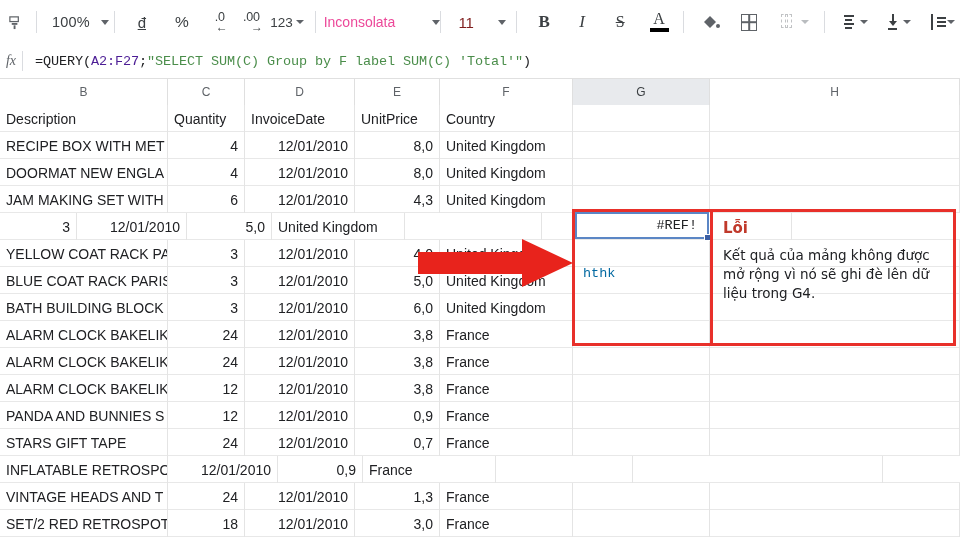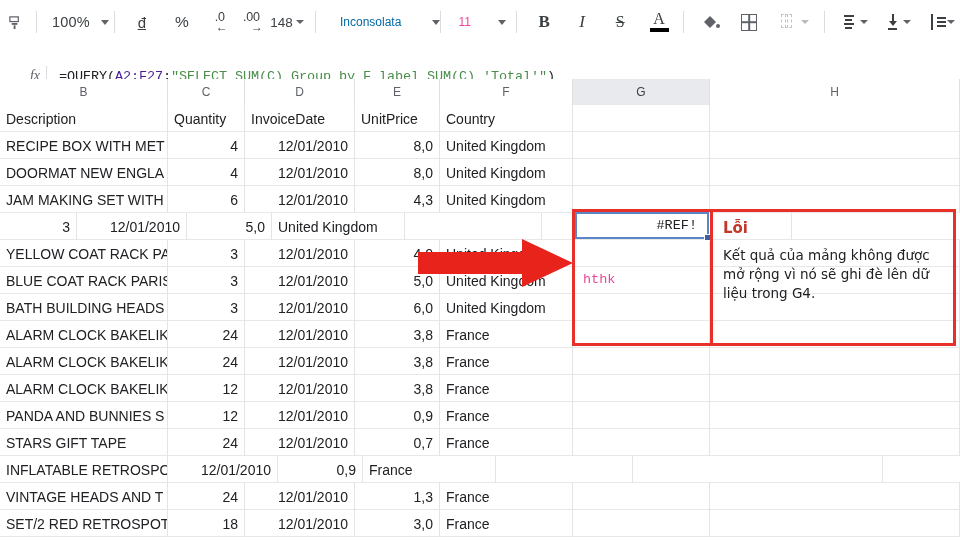--- a/index.html
+++ b/index.html
@@ -47,24 +47,24 @@
   .tb-pct { font-size: 15.5px; color: #3c4043; }
   .dec-ico { position: relative; width: 24px; height: 22px; color:#3c4043; }
   .dec-ico .num {
     position: absolute; left: 1px; top: -1px; font-size: 12.5px; letter-spacing: -.3px;
   }
   .dec-ico .arw { position: absolute; font-size: 12px; line-height: 1; }
   .dec-ico .arw.l { left: 2px; bottom: 0px; }
   .dec-ico .arw.r { left: 9px; bottom: 0px; }
   .tb-123 { font-size: 13.5px; color: #3c4043; display:flex; align-items:center;}
   .tb-font {
-    font-size: 12px; color: #0369a1; padding-left: 10px;
-    min-width: 104px; text-align: center;
-  }
-  .tb-size { font-size: 12px; color: #ec4899; padding-left: 12px; min-width: 28px; text-align:left;}
+    font-size: 14px; color: #ec4899; padding-left: 10px;
+    min-width: 104px; text-align: left;
+  }
+  .tb-size { font-size: 15px; color: #7f1d1d; padding-left: 12px; min-width: 28px; text-align:left;}
   .tb-bold { font-family: "Liberation Serif", serif; font-weight: bold; font-size: 17px; color: #3c4043; }
   .tb-ital { font-family: "Liberation Serif", serif; font-style: italic; font-size: 17px; color: #3c4043; }
   .tb-strike { font-size: 16px; color: #3c4043; text-decoration: line-through; font-family:"Liberation Serif",serif;}
   .tb-textcolor { position: relative; width: 20px; height: 24px; }
   .tb-textcolor .letter {
     font-family: "Liberation Serif", serif; font-size: 16px; color: #3c4043;
     position: absolute; left: 3px; top: 0px; line-height: 17px;
   }
   .tb-textcolor .bar {
     position: absolute; left: 0px; bottom: 2px; width: 19px; height: 4px; background: #000;
@@ -88,24 +88,23 @@
   .valign-ico .base { position:absolute; left:0; bottom:0; width:100%; height:2px; background:#3c4043;}
   .wrap-ico { width: 17px; height: 16px; position: relative; }
   .wrap-ico .lft { position:absolute; left:0; top:0; width:2px; height:100%; background:#3c4043;}
   .wrap-ico .ln { position:absolute; left:6px; width:9px; height:2px; background:#3c4043;}
   .wrap-ico .ln.t { top:3px;} .wrap-ico .ln.b{ top:11px;}
   .wrap-ico .mid { position:absolute; left:6px; top:7px; width:9px; height:2px; background:#3c4043;}
   .fill-ico { position: relative; width: 20px; height: 18px; }
 
   
   .fxbar {
-    position: absolute; left: 0; top: 59px; width: 960px; height: 35px;
+    position: absolute; left: 0; top: 44px; width: 960px; height: 35px;
     background: #fff; display: flex; align-items: center;
     border-bottom: 1px solid #e0e0e0;
-    padding-left: 24px;
   }
   .fx-label {
     width: 22px; text-align: center; color: #5f6368;
     font-family: "Liberation Serif", serif; font-style: italic; font-size: 14px;
   }
   .fx-div { width: 1px; height: 20px; background: #dadce0; }
   .fx-text {
     padding-left: 12px;
     font-family: "Liberation Mono", monospace;
     font-size: 13.5px; color: #202124; white-space: pre;
@@ -159,22 +158,22 @@
     padding-right: 10px;
     font-family: "Liberation Mono", monospace; font-size: 13.5px; color: #202124;
     z-index: 6;
   }
   .ref-cell .handle {
     position: absolute; right: -4px; bottom: -4px; width: 7px; height: 7px;
     background: #3b5fa4; border: 1px solid #fff;
   }
   .hthk-cell {
     position: absolute; left: 575px; top: 187px; width: 134px; height: 27px;
-    display: flex; align-items: center; padding-left: 8px;
-    font-family: "Liberation Mono", monospace; font-size: 13.5px; color: #ec4899;
+    display: flex; align-items: flex-start; padding-left: 8px;
+    font-family: "Liberation Mono", monospace; font-size: 13.5px; color: #0369a1;
     z-index: 6;
   }
 
   .redbox {
     position: absolute; left: 572px; top: 130px; width: 384px; height: 137px;
     border: 3px solid #e8302a; z-index: 7; pointer-events: none;
   }
   .redbox-div {
     position: absolute; left: 710px; top: 130px; width: 3px; height: 137px;
     background: #e8302a; z-index: 8;
@@ -233,21 +232,21 @@
     </div>
 
     <div class="tb-btn">
       <span class="dec-ico">
         <span class="num">.00</span>
         <span class="arw r">→</span>
       </span>
     </div>
 
     <div class="tb-btn" style="margin-left:4px;">
-      <span class="tb-123">148</span>
+      <span class="tb-123">123</span>
       <span class="caret small" style="margin-left:3px;"></span>
     </div>
 
     <div class="tb-sep" style="margin-left:10px;"></div>
 
     <div class="tb-btn">
       <span class="tb-font">Inconsolata</span>
       <span class="caret" style="margin-left:14px;"></span>
     </div>
 
@@ -409,21 +408,21 @@
           <div class="row">
             <div class="cell w-b">BLUE COAT RACK PARIS</div>
             <div class="cell w-c num">3</div>
             <div class="cell w-d num">12/01/2010</div>
             <div class="cell w-e num">5,0</div>
             <div class="cell w-f">United Kingdom</div>
             <div class="cell w-g"></div>
             <div class="cell w-h"></div>
           </div>
           <div class="row">
-            <div class="cell w-b">BATH BUILDING HEADS</div>
+            <div class="cell w-b">BATH BUILDING BLOCK</div>
             <div class="cell w-c num">3</div>
             <div class="cell w-d num">12/01/2010</div>
             <div class="cell w-e num">6,0</div>
             <div class="cell w-f">United Kingdom</div>
             <div class="cell w-g"></div>
             <div class="cell w-h"></div>
           </div>
           <div class="row">
             <div class="cell w-b">ALARM CLOCK BAKELIK</div>
             <div class="cell w-c num">24</div>

